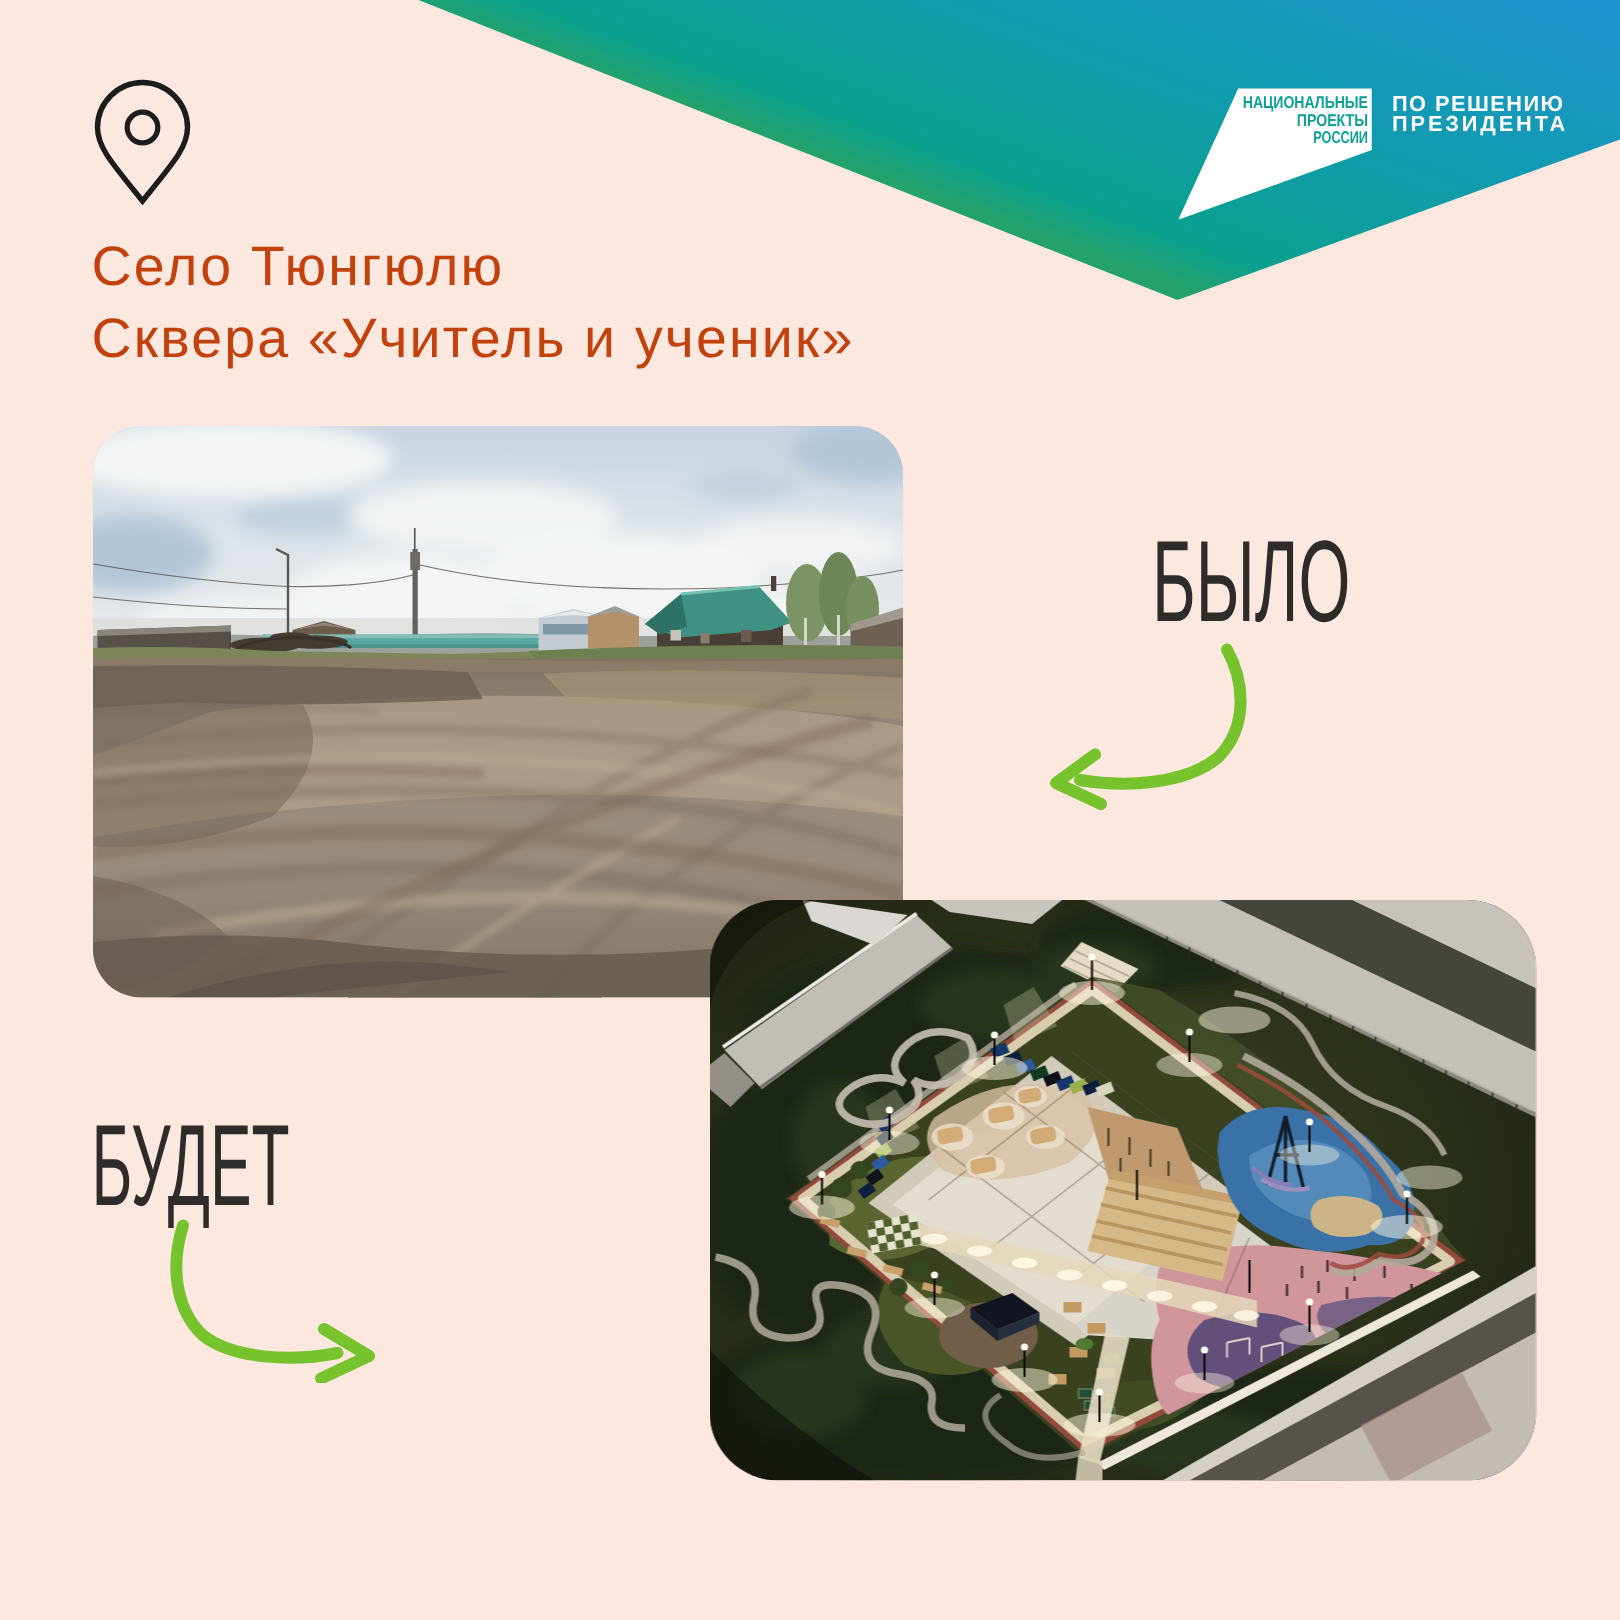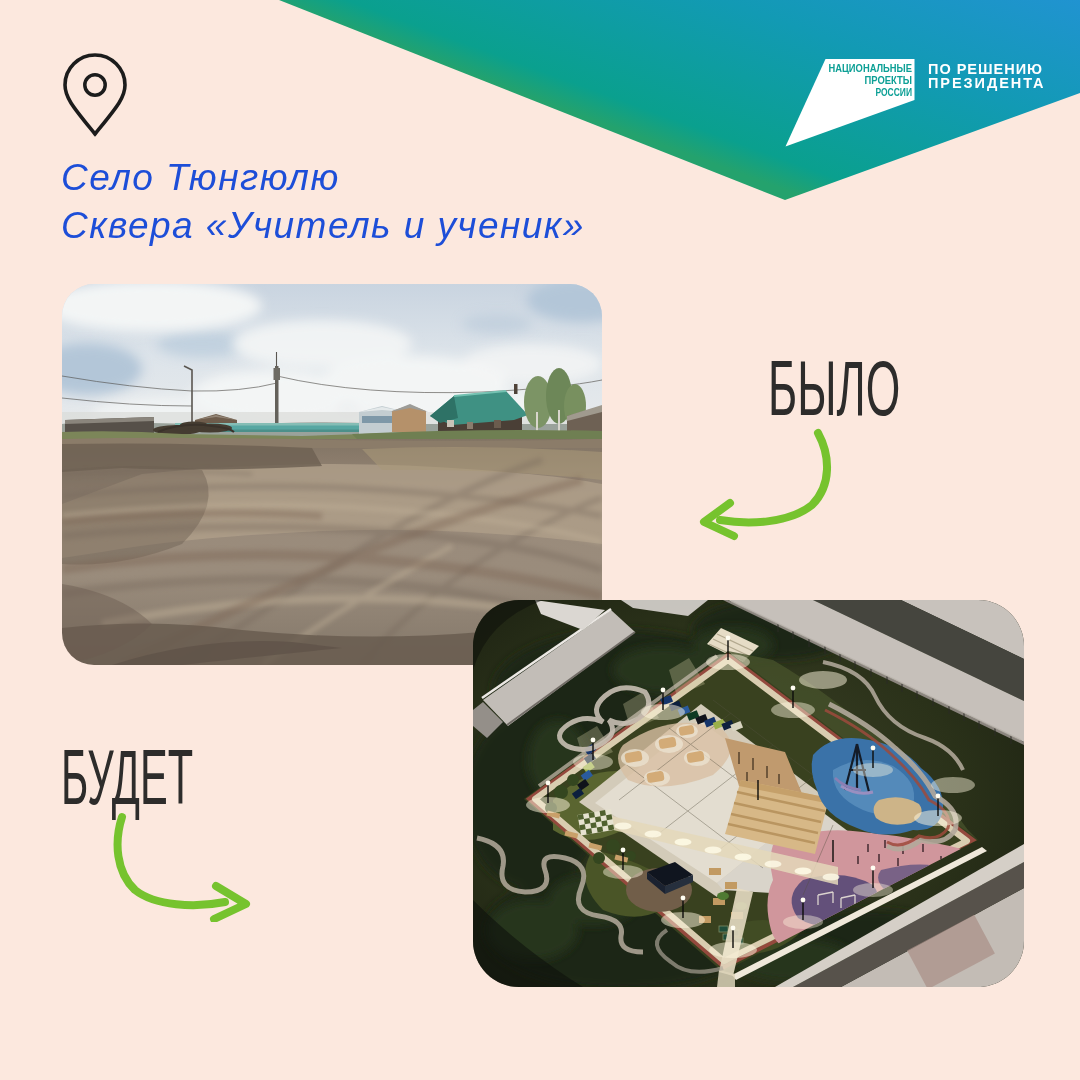--- a/index.html
+++ b/index.html
@@ -35,21 +35,21 @@
     <text x="928" y="74" textLength="114" lengthAdjust="spacing">ПО РЕШЕНИЮ</text>
     <text x="928" y="87.5" textLength="115.5" lengthAdjust="spacing">ПРЕЗИДЕНТА</text>
   </g>
 </svg>
 
 <svg class="abs" style="left:61px;top:51px;" width="68" height="88" viewBox="0 0 68 88">
   <path d="M34 4 C17.5 4 4 17.5 4 34 C4 47 13 57 34 83 C55 57 64 47 64 34 C64 17.5 50.5 4 34 4 Z" fill="none" stroke="#1c1c1c" stroke-width="3.6"></path>
   <circle cx="34" cy="34" r="10.2" fill="none" stroke="#1c1c1c" stroke-width="3.5"></circle>
 </svg>
 
-<div class="abs" style="left:61px;top:154px;width:700px;color:#1d4ed8;font-size:37px;line-height:47.5px;letter-spacing:1.45px;font-style:italic;">
+<div class="abs" style="left:61px;top:154px;width:700px;color:#c2410c;font-size:37px;line-height:47.5px;letter-spacing:1.45px;">
   Село Тюнгюлю<br>Сквера «Учитель и ученик»
 </div>
 
 <div class="abs" style="left:62px;top:284px;width:540px;height:381px;border-radius:32px;overflow:hidden;">
 <svg width="540" height="381" viewBox="0 0 540 381">
   <defs>
     <linearGradient id="sky" x1="0" y1="0" x2="0" y2="1">
       <stop offset="0" stop-color="#c9d4e0"></stop>
       <stop offset="0.45" stop-color="#dde4ea"></stop>
       <stop offset="1" stop-color="#e9ebec"></stop>

